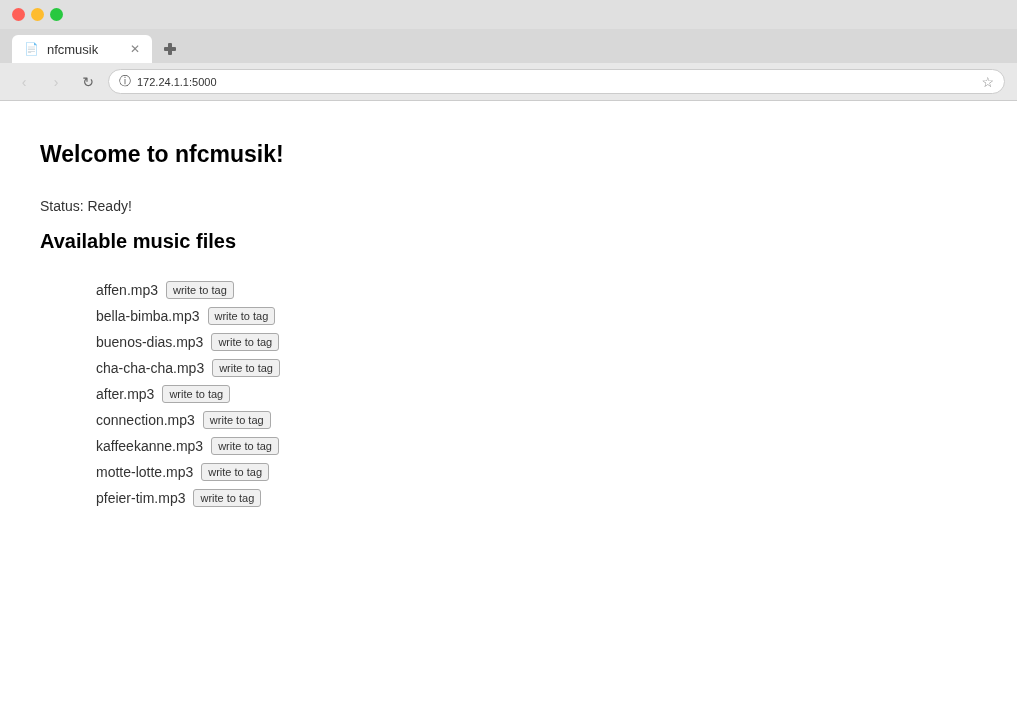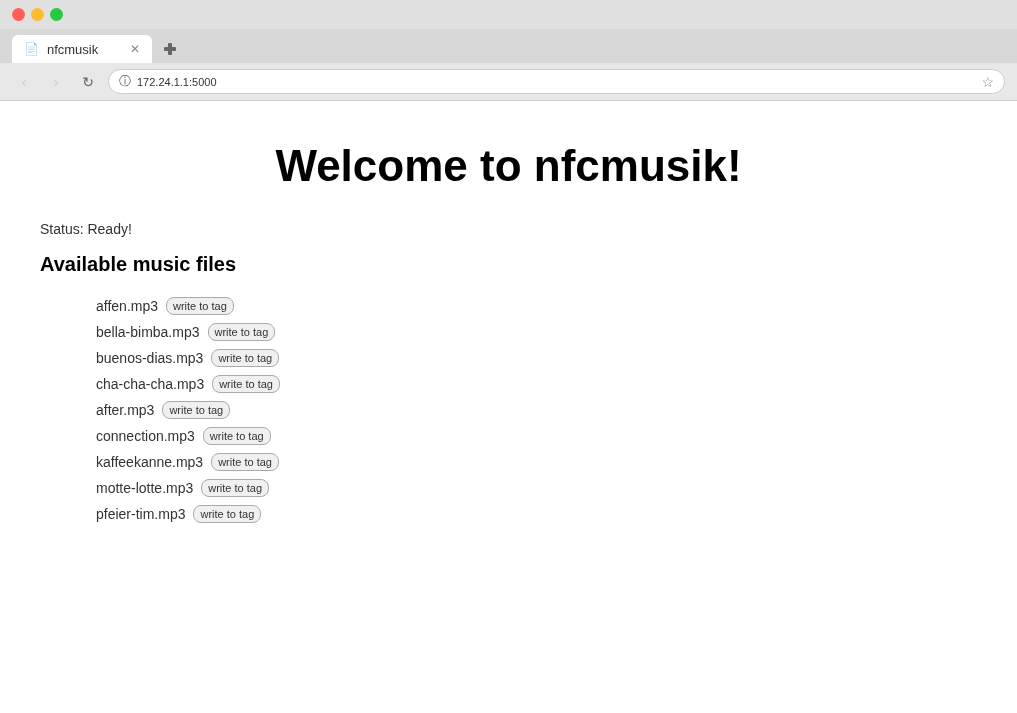--- a/index.html
+++ b/index.html
@@ -139,22 +139,21 @@
 
     
     .page-content {
       background: white;
       height: calc(713px - 86px);
       overflow-y: auto;
       padding: 40px 40px;
     }
 
     h1 {
-      text-align: center;
-      font-size: 44px;
+      font-size: 23px;
       font-weight: bold;
       color: #000;
       margin-bottom: 30px;
     }
 
     .info-text {
       font-size: 14px;
       color: #333;
       margin-bottom: 8px;
       line-height: 1.5;
@@ -169,21 +168,21 @@
     .nfc-status {
       font-size: 14px;
       color: #333;
       margin-bottom: 20px;
     }
 
     h2 {
       font-size: 20px;
       font-weight: bold;
       color: #000;
-      margin-bottom: 21px;
+      margin-bottom: 28px;
     }
 
     ul {
       list-style: disc;
       padding-left: 30px;
     }
 
     li {
       font-size: 14px;
       color: #333;
@@ -191,21 +190,21 @@
       display: flex;
       align-items: center;
       gap: 8px;
       margin-left: 26px;
     }
 
     .write-btn {
       font-size: 11px;
       padding: 2px 6px;
       border: 1px solid #aaa;
-      border-radius: 8px;
+      border-radius: 3px;
       background: #f0f0f0;
       cursor: pointer;
       color: #333;
     }
   </style>
 </head>
 <body>
 
 <div class="browser-chrome">
 

